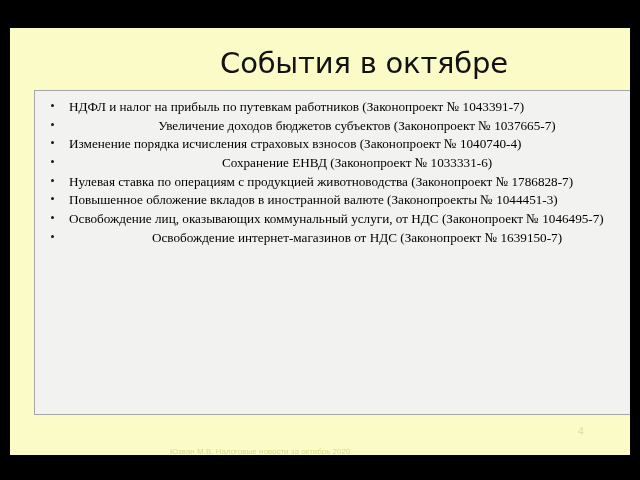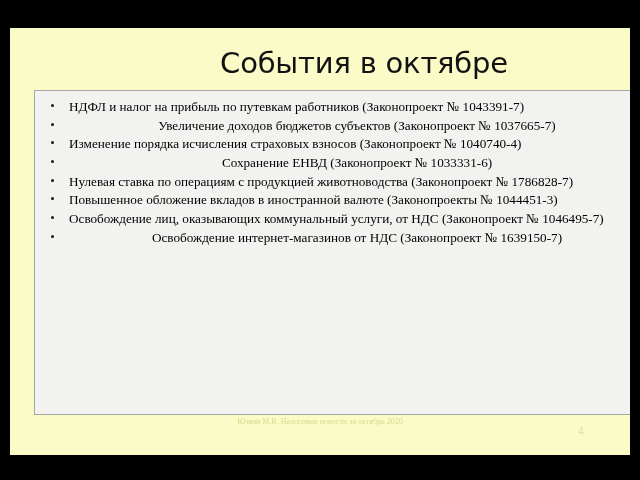--- a/index.html
+++ b/index.html
@@ -82,24 +82,24 @@
   
   ul.bullets li.just .bullet-text {
     text-align: justify;
   }
   ul.bullets li.nojust .bullet-text {
     text-align: center;
   }
   #footer-note {
     position: absolute;
     left: 160px;
-    top: 388px;
+    top: 418px;
     width: 300px;
-    text-align: center;
-    font-family: Liberation Serif, serif;
+    text-align: left;
+    font-family: Liberation Sans, sans-serif;
     font-size: 8px;
     line-height: 11px;
     color: #D9D98A;
   }
   #slide-number {
     position: absolute;
     left: 556px;
     top: 398px;
     width: 30px;
     text-align: center;

